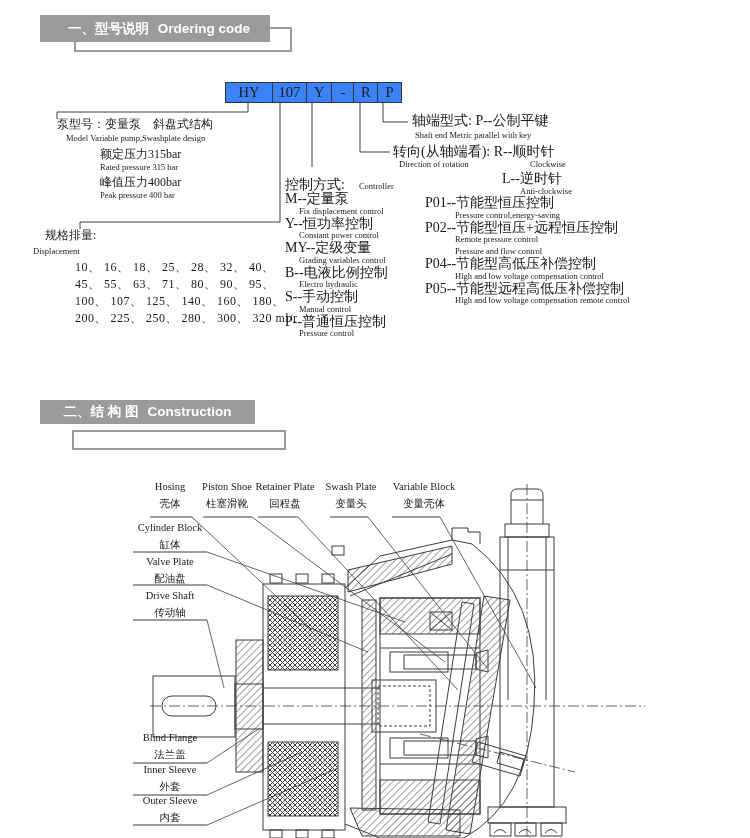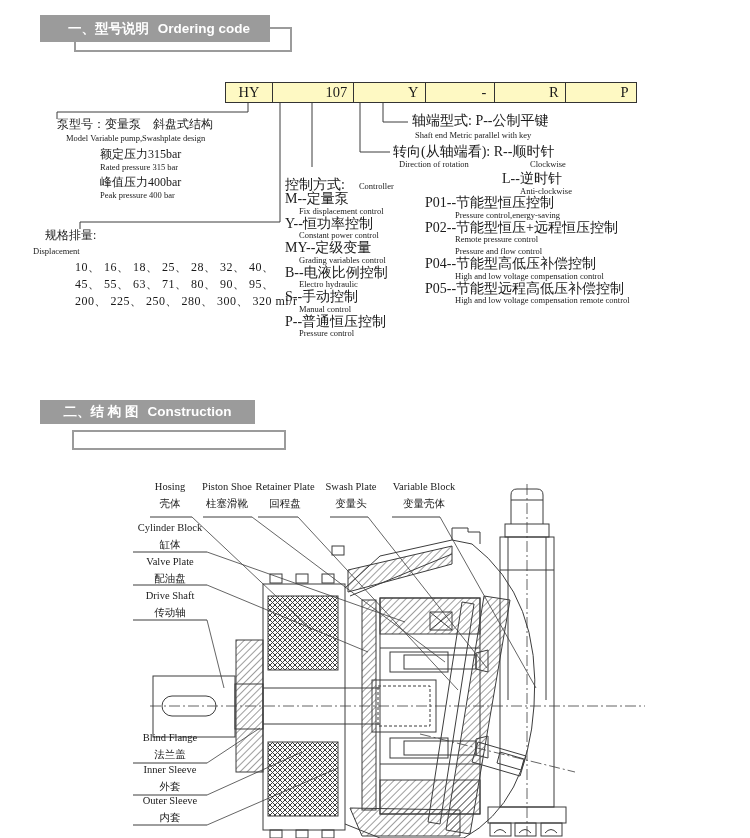--- a/index.html
+++ b/index.html
@@ -8,22 +8,22 @@
   .abs{position:absolute;white-space:nowrap;}
   .zh{font-size:14px;}
   .zh-lg{font-size:12px;}
   .en{font-size:8.5px;}
   .banner{position:absolute;height:27px;background:#9b9b9b;color:#fff;font-weight:bold;
           font-size:13.5px;line-height:27px;text-align:center;z-index:2;
           font-family:"Liberation Sans","DejaVu Sans",sans-serif;}
   .banner-shadow{position:absolute;border:2px solid #9b9b9b;background:#fff;z-index:1;}
   .codebox-row{position:absolute;left:225px;top:82px;display:flex;z-index:2;}
   .codebox{border:1.2px solid #333;height:19px;line-height:19px;font-size:14.5px;
-           text-align:center;background:#fef9c3;}
-  .codebox + .codebox{margin-left:-1.2px;padding-left:47px;}
+           text-align:center;background:#3b82f6;}
+  .codebox + .codebox{margin-left:-1.2px;}
   .ctrl-item{margin-bottom:1px;}
   .ctrl-item .zh{line-height:12.5px;display:block;}
   .ctrl-item .en{line-height:11px;display:block;margin-left:14px;}
   .pc-item .en{margin-left:30px;}
   .disp-rows{font-size:12px;line-height:17px;letter-spacing:0.5px;}
   .plabel{position:absolute;text-align:center;z-index:2;}
   .plabel .e{font-size:10.5px;line-height:16px;display:block;}
   .plabel .c{font-size:10.5px;line-height:17px;display:block;}
   svg{position:absolute;left:0;top:0;z-index:0;}
   svg line,svg path,svg rect,svg polygon,svg polyline{stroke:#3d3d3d;fill:none;stroke-width:1;}
@@ -189,20 +189,21 @@
   <div class="abs zh-lg" style="left:100px;top:146px;">额定压力315bar</div>
   <div class="abs en" style="left:100px;top:162px;">Rated pressure 315 bar</div>
   <div class="abs zh-lg" style="left:100px;top:174px;">峰值压力400bar</div>
   <div class="abs en" style="left:100px;top:190px;">Peak pressure 400 bar</div>
 
   <div class="abs zh-lg" style="left:45px;top:227px;">规格排量:</div>
   <div class="abs en" style="left:33px;top:246px;">Displacement</div>
   <div class="abs disp-rows" style="left:75px;top:259px;">
     <div>10、 16、 18、 25、 28、 32、 40、</div>
     <div>45、 55、 63、 71、 80、 90、 95、</div>
+    <div>100、 107、 125、 140、 160、 180、</div>
     <div>200、 225、 250、 280、 300、 320 ml/r</div>
   </div>
 
   <div class="abs" style="left:285px;top:175px;">
     <span class="zh">控制方式:</span>
     <span class="en" style="margin-left:10px;margin-top:40px;">Controller</span>
   </div>
   <div class="abs" style="left:285px;top:193px;">
     <div class="ctrl-item">
       <span class="zh">M--定量泵</span>

